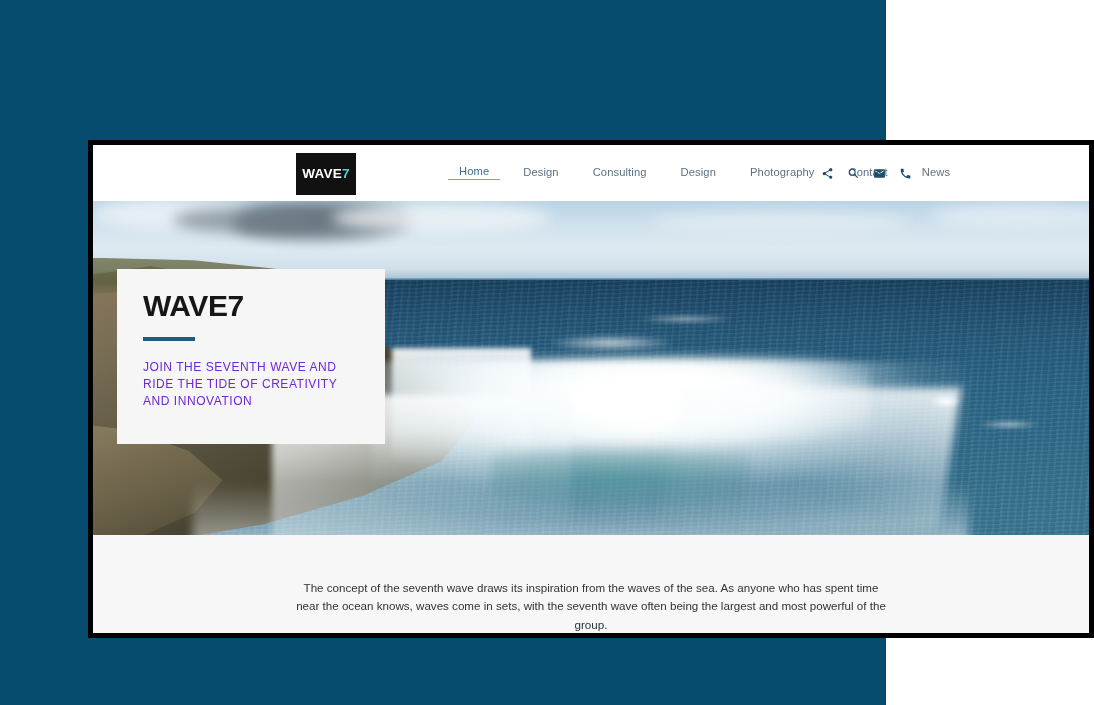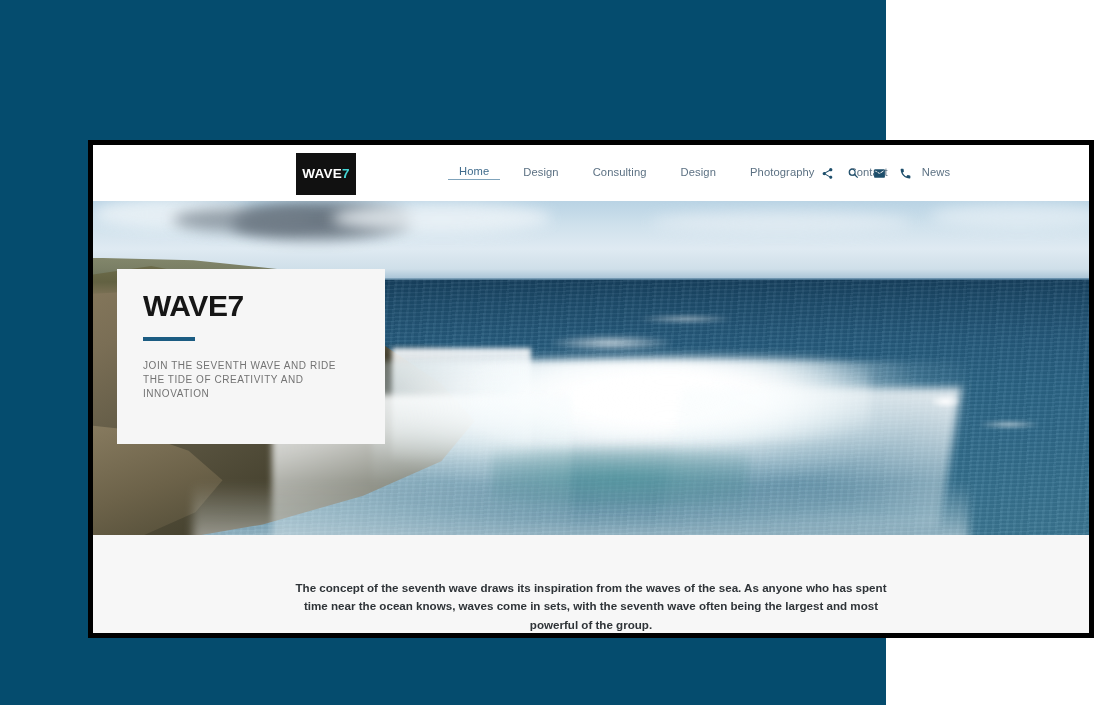--- a/index.html
+++ b/index.html
@@ -431,35 +431,34 @@
   }
 
   .hero-rule {
     width: 52px;
     height: 4px;
     background: #1b5c82;
     margin-bottom: 18px;
   }
 
   .hero-sub {
-    font-size: 10px;
+    font-size: 12px;
     line-height: 1.42;
-    color: #737373;
+    color: #6d28d9;
     letter-spacing: 0.55px;
     font-weight: 400;
   }
 
   
   .content-area {
     position: relative;
     background: #f7f7f7;
     height: 108px;
     padding: 44px 0 0 0;
     text-align: center;
-    font-weight: bold;
   }
 
   .content-p {
     width: 594px;
     margin: 0 auto 16px auto;
     font-size: 11.6px;
     line-height: 1.58;
     color: #2f3438;
     text-align: center;
   }

